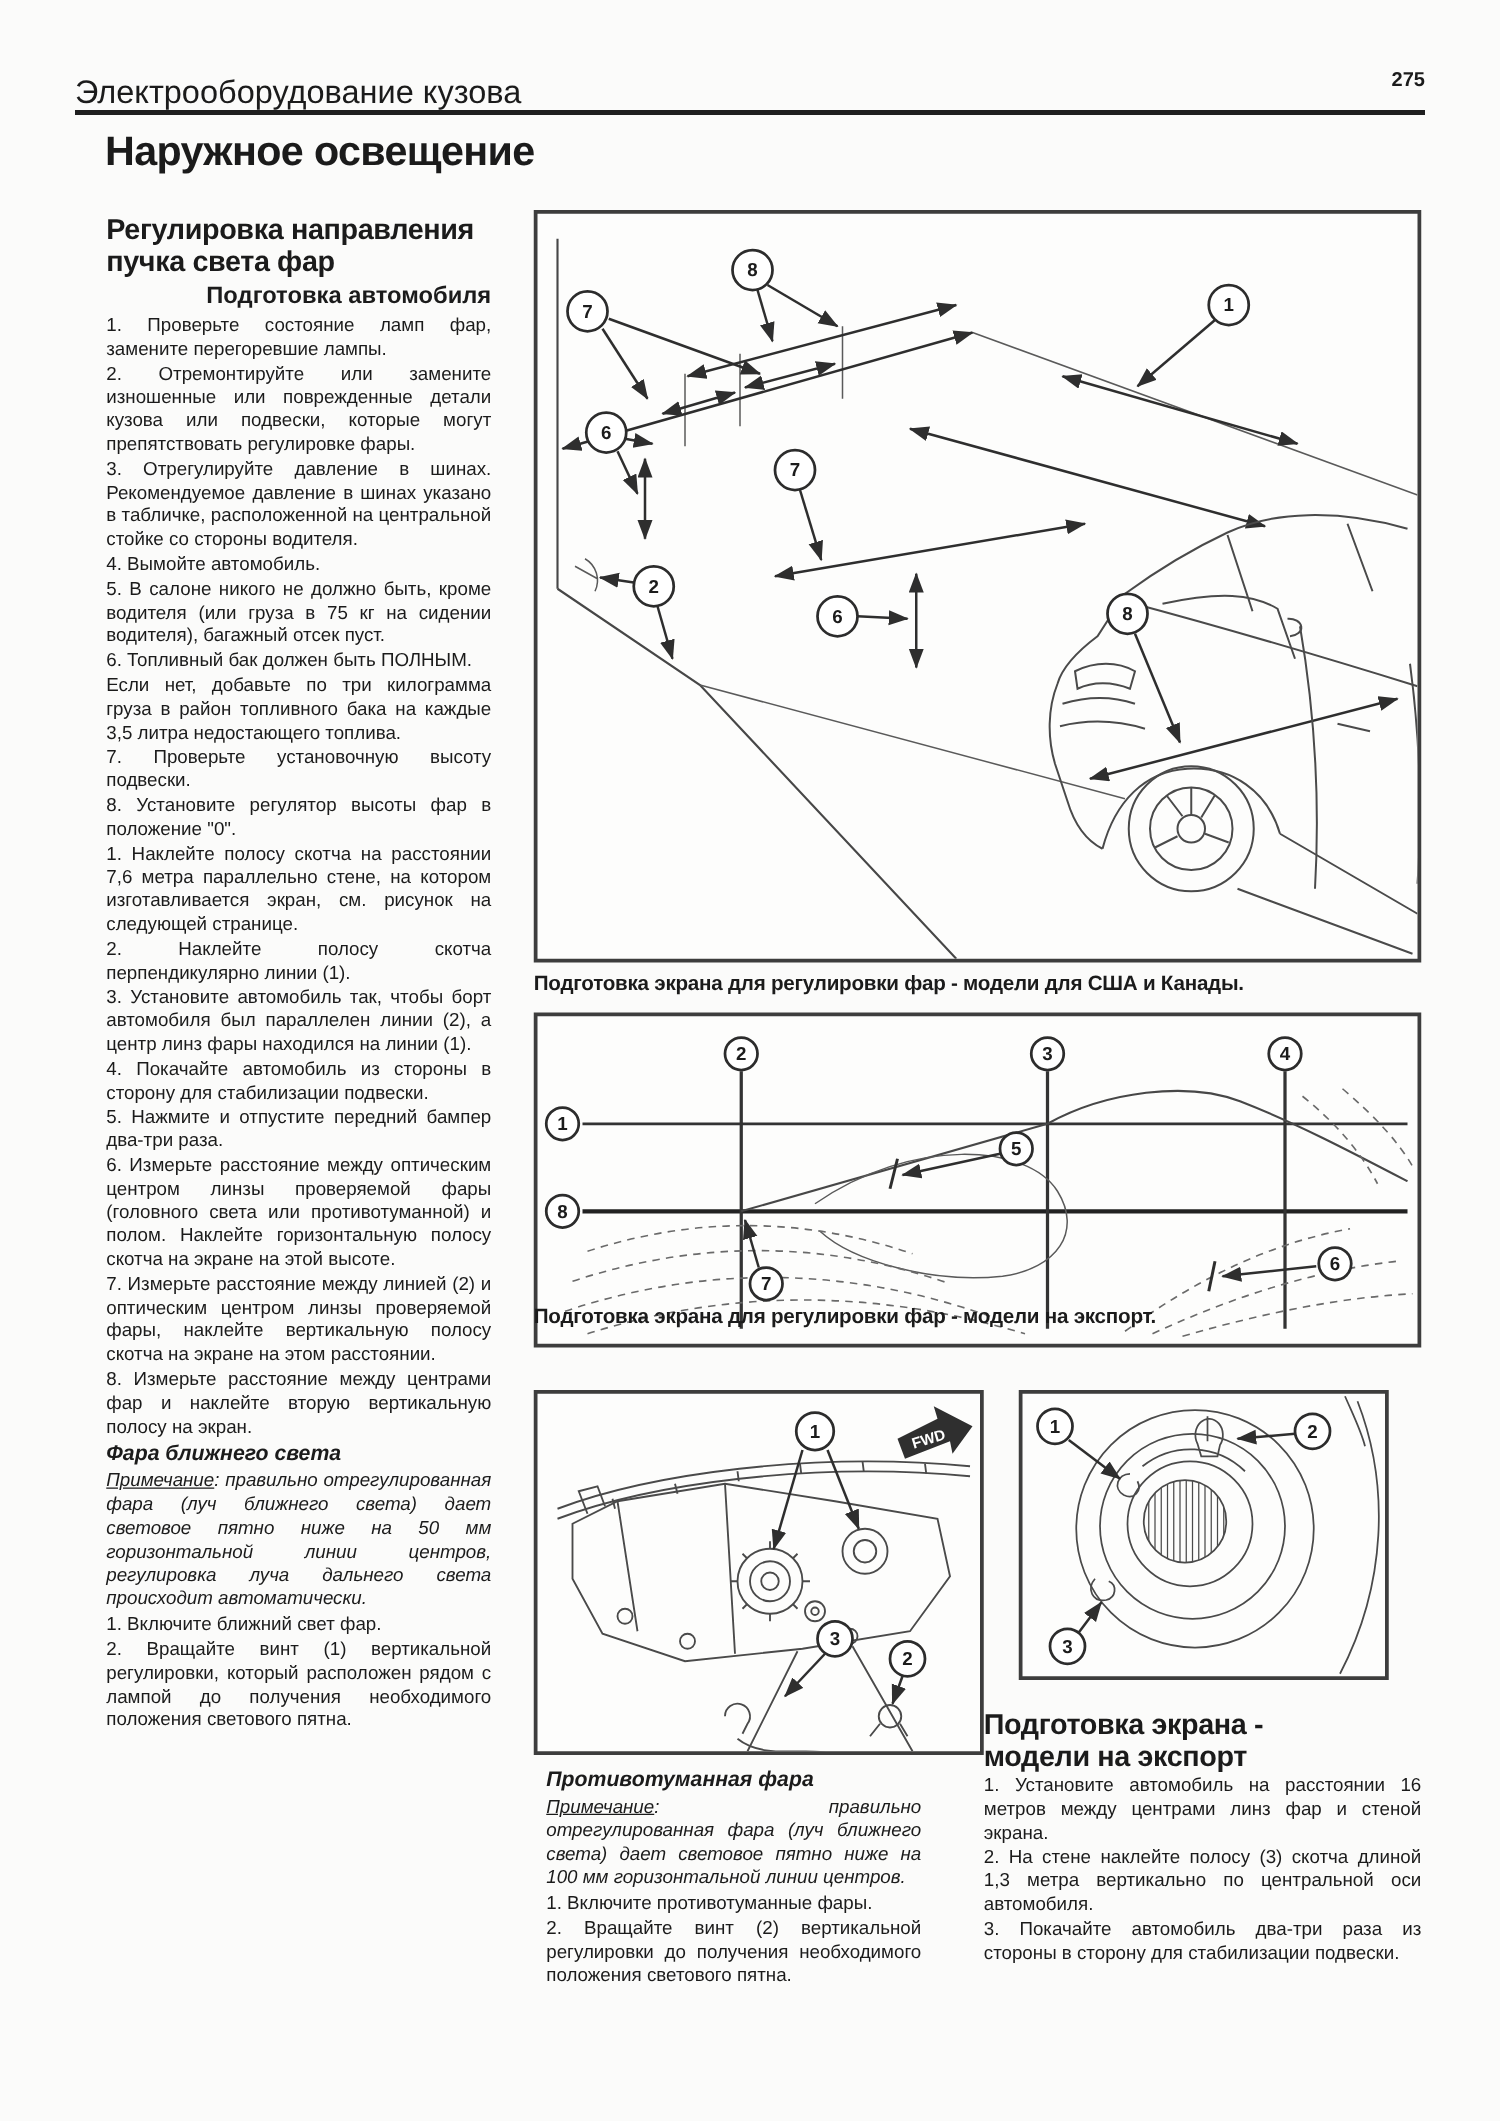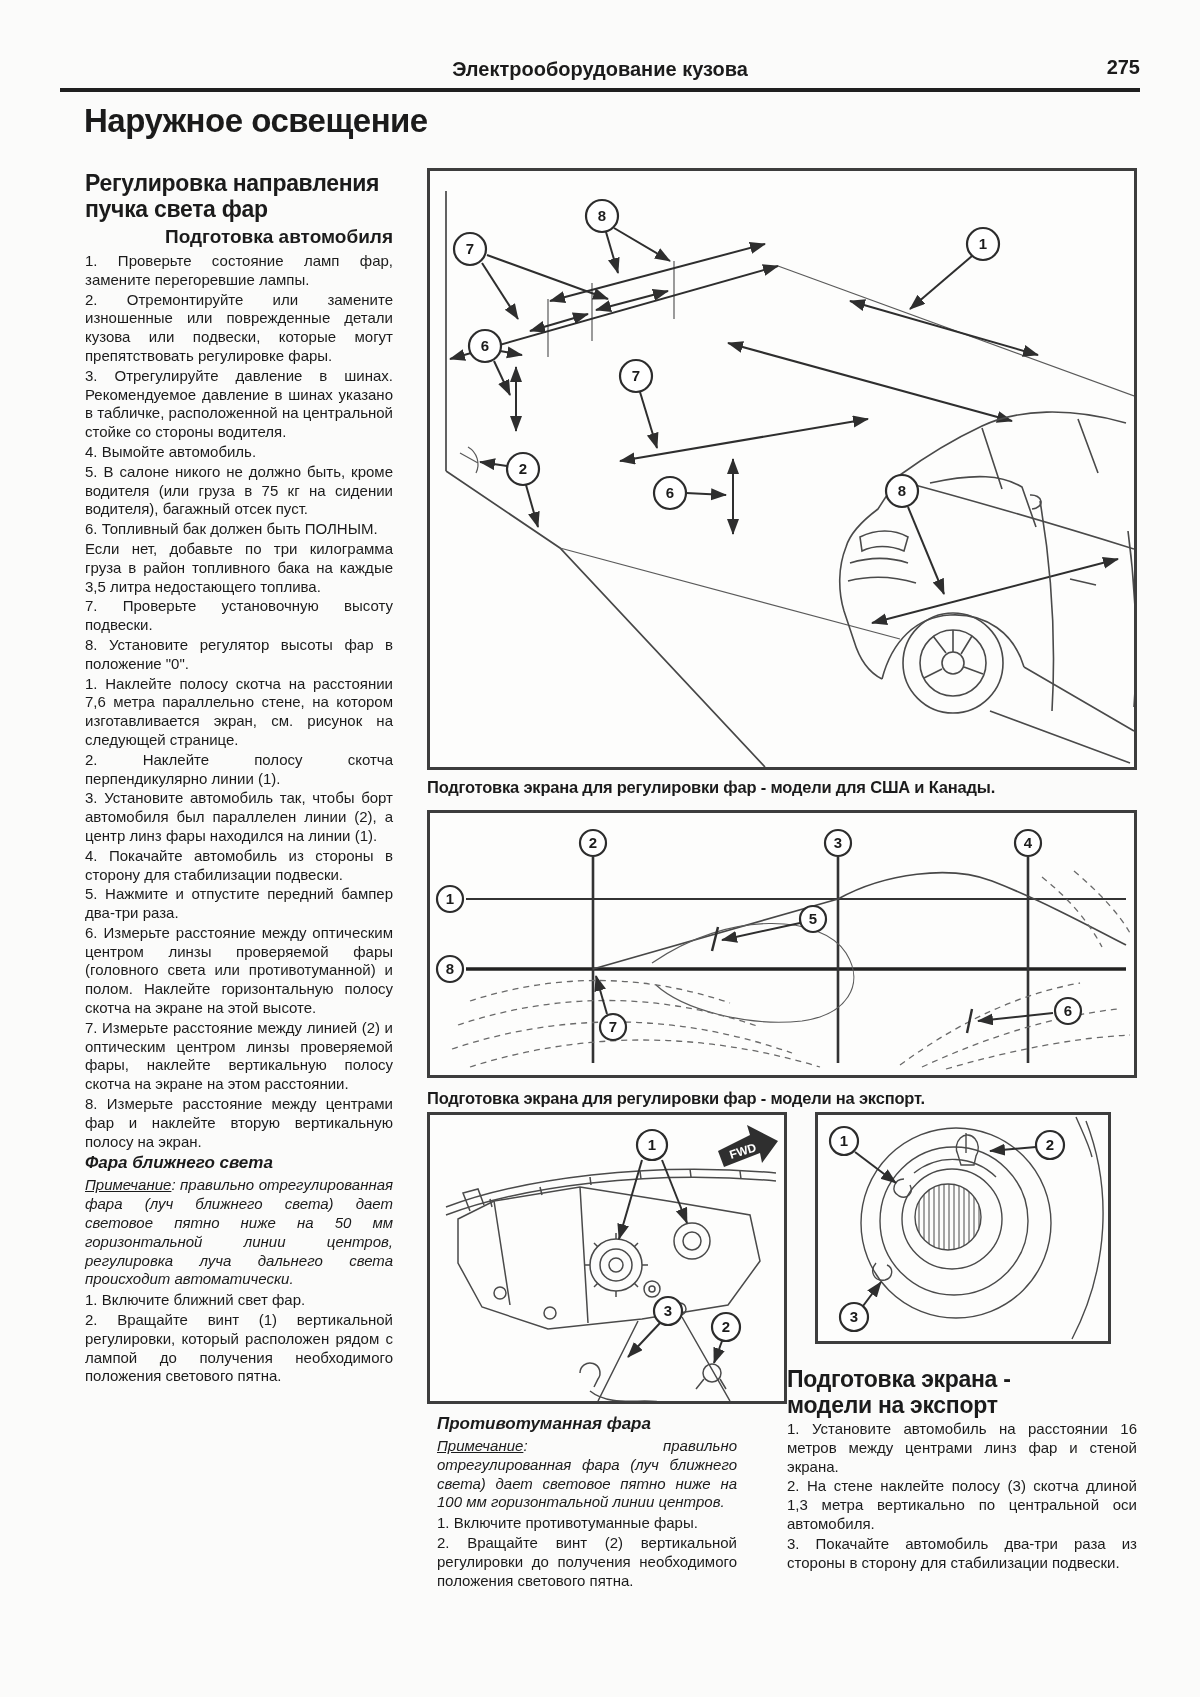--- a/index.html
+++ b/index.html
@@ -4,22 +4,22 @@
 <style>
   html,body{margin:0;padding:0;}
   body{
     width:1200px;height:1697px;position:relative;
     background:#fbfbfa;color:#1b1b1b;
     font-family:"Liberation Sans","DejaVu Sans",sans-serif;
     overflow:hidden;
   }
   .abs{position:absolute;}
   
-  .hdr-title{left:60px;top:58px;width:1080px;text-align:center;font-size:20px;font-weight:bold;}
-  .hdr-page{left:1040px;top:56px;width:100px;text-align:right;font-size:20px;font-weight:bold;}
+  .hdr-title{left:60px;top:58px;width:1080px;font-size:26px;font-weight:normal;}
+  .hdr-page{left:1040px;top:56px;width:100px;text-align:right;font-size:16px;font-weight:bold;}
   .hdr-rule{left:60px;top:88px;width:1080px;height:4px;background:#1f1f1f;}
   .main-title{left:84px;top:102px;font-size:33px;font-weight:bold;letter-spacing:-.5px;}
   
   .col{line-height:18.8px;font-size:15px;text-align:justify;}
   .leftcol{left:85px;top:170px;width:308px;}
   .midcol{left:437px;top:1412px;width:300px;}
   .rightcol{left:787px;top:1366px;width:350px;}
   h2{font-size:23px;line-height:26px;margin:14px 0 4px 0;font-weight:bold;text-align:left;letter-spacing:-.3px;}
   h2.first{margin-top:0;}
   h3{font-size:19px;line-height:22px;margin:4px 0 4px 0;font-weight:bold;text-align:right;}
@@ -28,21 +28,21 @@
   .note{margin:0 0 2px 0;font-style:italic;}
   .note .u{text-decoration:underline;}
   
   .figbox{border:3px solid #3d3d3d;background:#fdfdfc;box-sizing:border-box;}
   .fig1{left:427px;top:168px;width:710px;height:602px;}
   .fig2{left:427px;top:810px;width:710px;height:268px;}
   .fig3{left:427px;top:1112px;width:360px;height:292px;}
   .fig4{left:815px;top:1112px;width:296px;height:232px;}
   .caption{font-size:16.5px;font-weight:bold;letter-spacing:-.2px;}
   .cap1{left:427px;top:778px;width:710px;}
-  .cap2{left:427px;top:1089px;width:710px;}
+  .cap2{left:427px;top:1044px;width:710px;}
   svg{display:block;}
   .ln{stroke:#474747;stroke-width:1.7;fill:none;}
   .thin{stroke:#5a5a5a;stroke-width:1.2;fill:none;}
   .dash{stroke:#6a6a6a;stroke-width:1.3;fill:none;stroke-dasharray:6 5;}
   .arrow{stroke:#2e2e2e;stroke-width:2;fill:none;}
   .co circle{fill:#ffffff;stroke:#2c2c2c;stroke-width:2.2;}
   .co text{font:bold 15px "Liberation Sans",sans-serif;fill:#1c1c1c;text-anchor:middle;}
   .tick{stroke:#2e2e2e;stroke-width:2.4;fill:none;}
 </style>
 </head>

